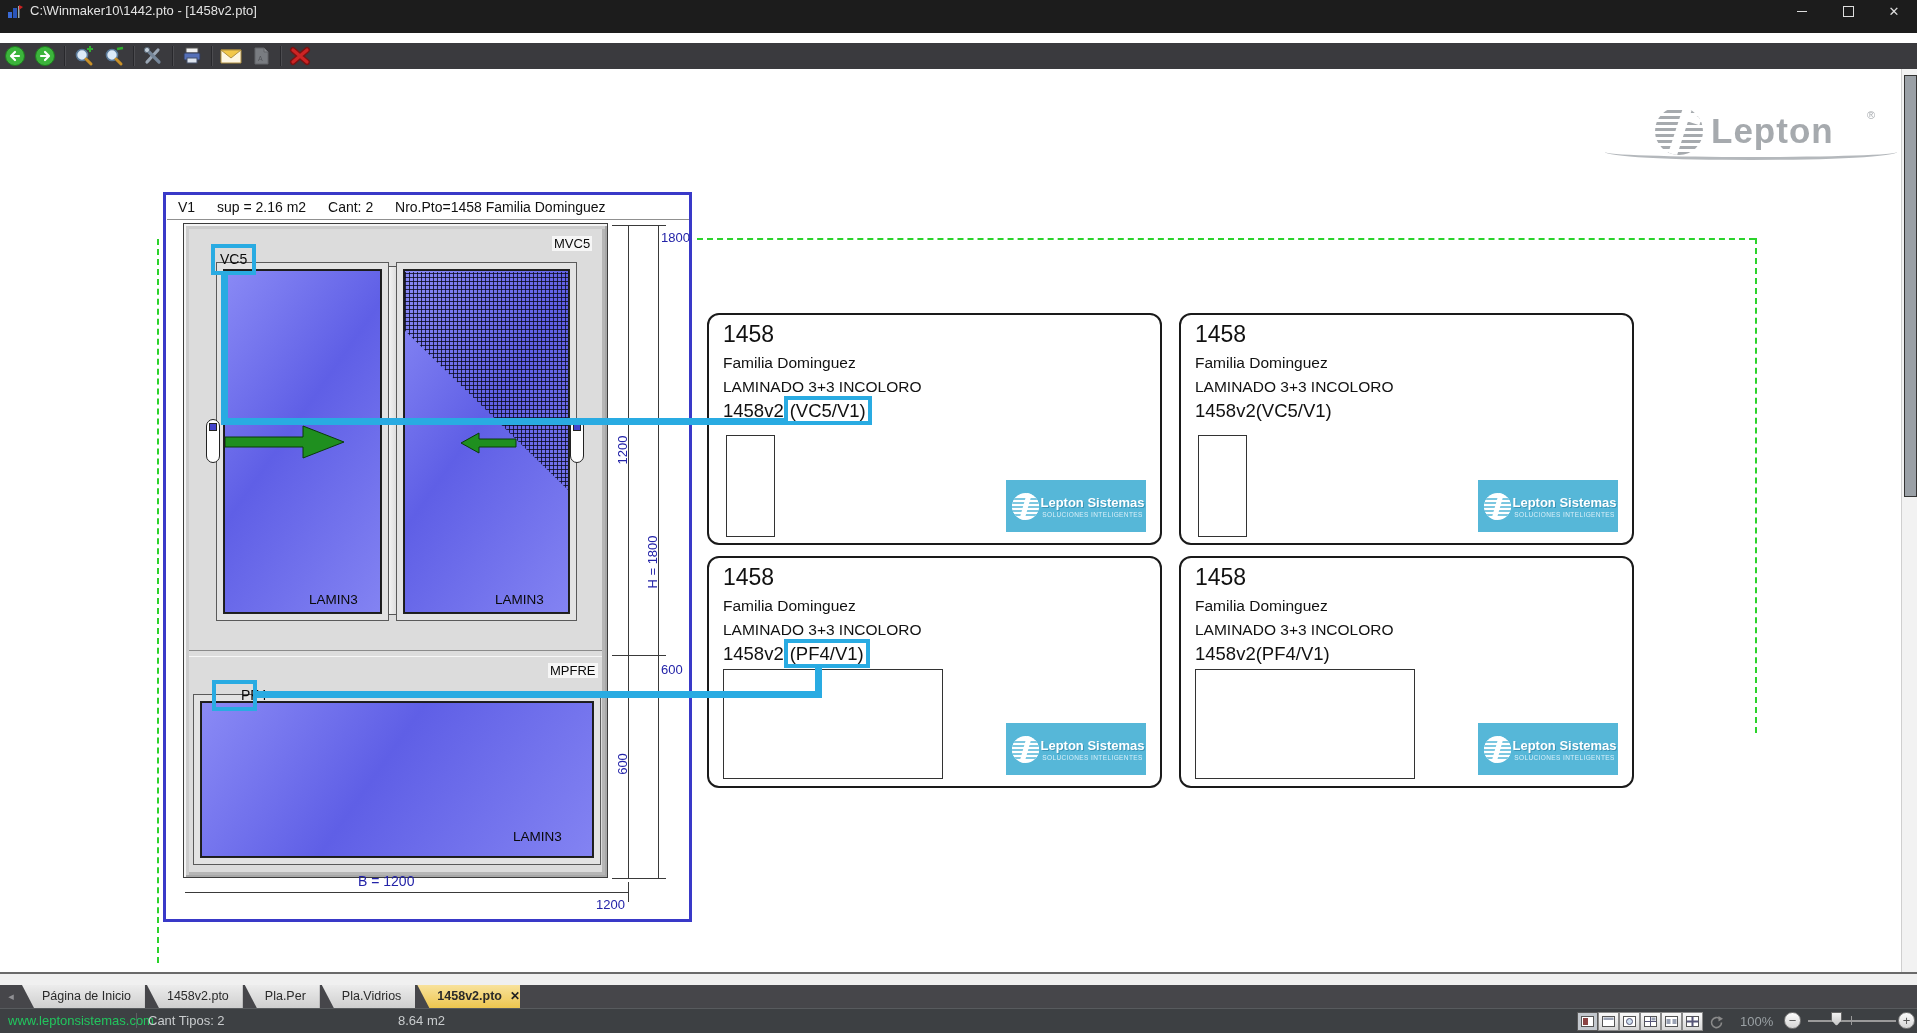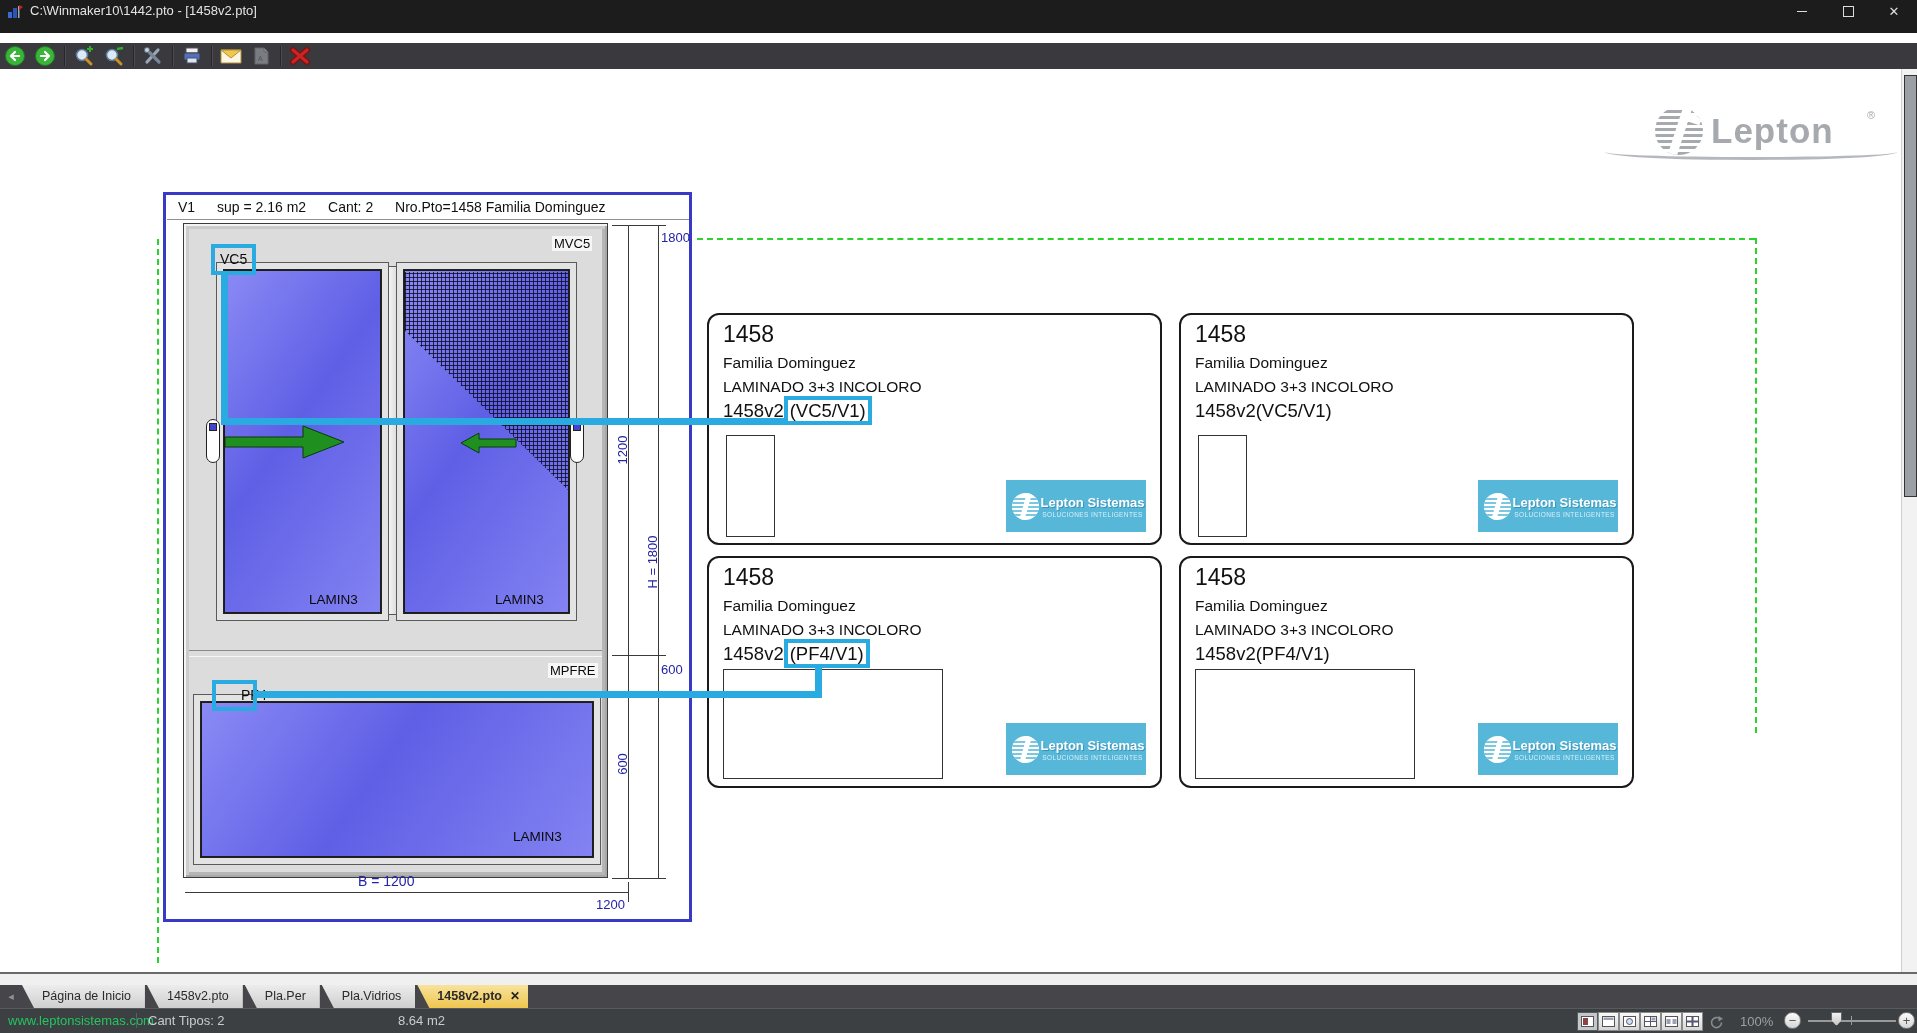--- a/index.html
+++ b/index.html
@@ -93,21 +93,21 @@
   .badge .bdisc b{position:absolute;left:11px;top:-2px;width:5px;height:32px;background:#fff;transform:rotate(16deg);}
   .badge .btxt{flex:1;text-align:center;}
   .badge .bt1{font-size:13px;font-weight:bold;color:#fff;text-shadow:1px 1px 0 #3a93b5;white-space:nowrap;}
   .badge .bt2{font-size:6.5px;color:#d9eff8;letter-spacing:.4px;margin-top:1px;white-space:nowrap;}
 
   
   .tabbar{position:absolute;left:0;top:985px;width:1917px;height:23px;background:#46464a;display:flex;align-items:stretch;}
   .tabbar .chev{width:22px;color:#909094;font-size:11px;line-height:23px;text-align:center;}
   .tab{position:relative;padding:0 14px 0 20px;font-size:12.5px;color:#2a2a2a;line-height:23px;white-space:nowrap;
        background:linear-gradient(#ececec,#cfcfcf);clip-path:polygon(0 0,100% 0,100% 100%,12px 100%);margin-right:2px;}
-  .tab.active{background:linear-gradient(#f8e29c,#eec64f);font-weight:bold;padding-right:8px;}
+  .tab.active{background:linear-gradient(#f8e29c,#eec64f);font-weight:bold;padding-right:0;}
   .tab.active .x{display:inline-block;margin-left:8px;font-weight:bold;color:#222;font-size:12px;}
 
   
   .statusbar{position:absolute;left:0;top:1008px;width:1917px;height:25px;background:#3d4043;border-top:1px solid #585b5e;color:#c9ccce;font-size:13px;}
   .statusbar .it{position:absolute;top:4px;white-space:nowrap;}
   .statusbar .link{color:#22c55e;}
   .ssep{position:absolute;top:4px;width:1px;height:15px;background:#5d6063;}
   .vbtn{position:absolute;top:3px;width:21px;height:19px;background:linear-gradient(#fafafa,#d6d6d6);border:1px solid #8a8a8a;box-sizing:border-box;display:flex;align-items:center;justify-content:center;}
   .vbtn.pressed{background:#c3c8ce;border-color:#5a5a5a;}
   .zoomlbl{position:absolute;top:5px;color:#9aa0a4;font-size:13px;}

